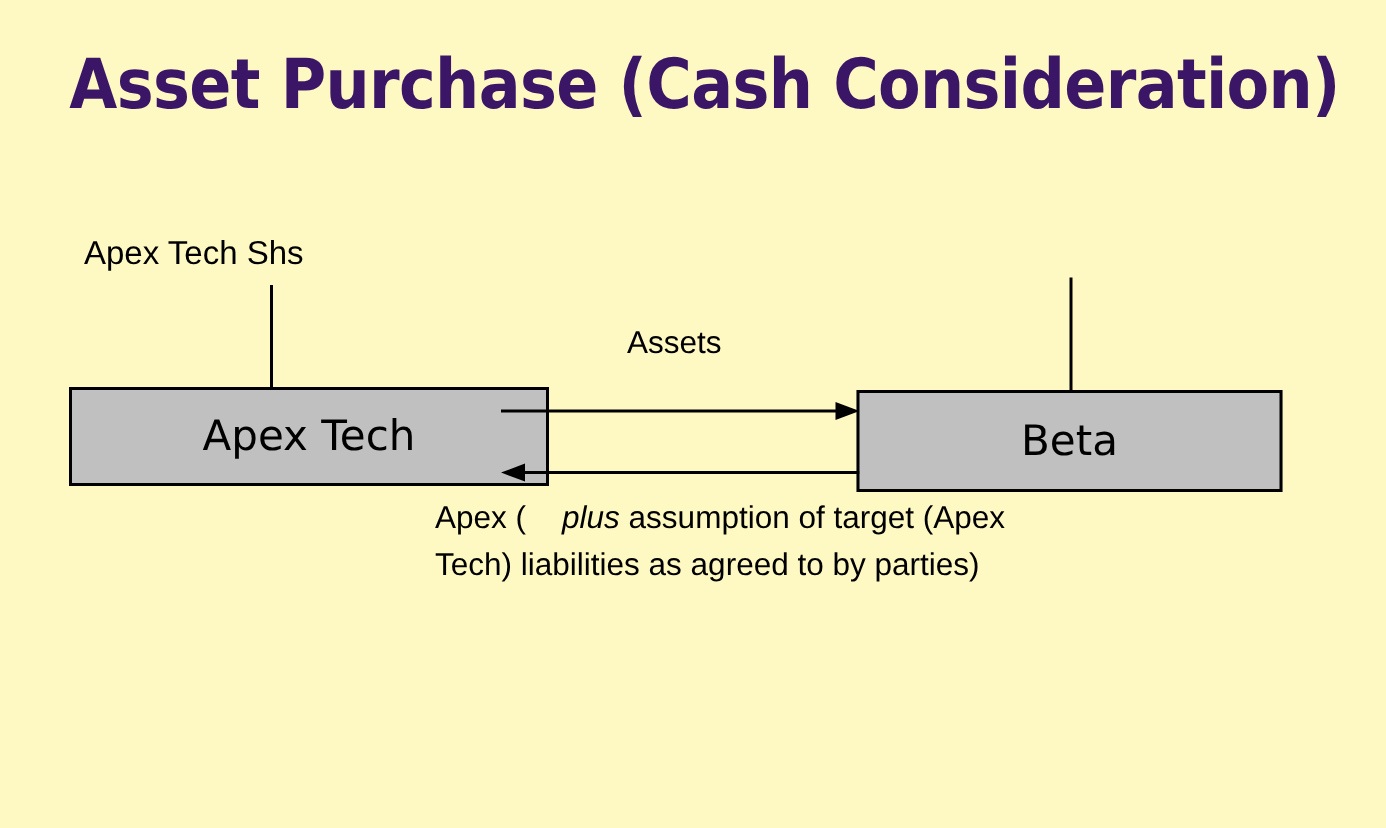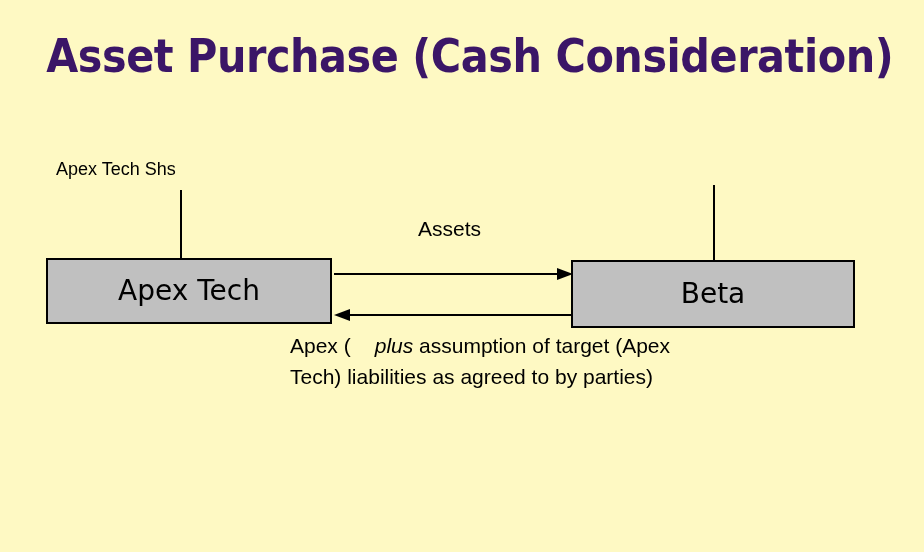--- a/index.html
+++ b/index.html
@@ -53,36 +53,36 @@
     font-family: "DejaVu Sans", sans-serif;
     font-size: 28px;
     font-weight: 400;
     color: #000000;
     line-height: 1;
     white-space: nowrap;
   }
   #box-apex {
     left: 46px;
     top: 258px;
-    width: 286px;
+    width: 320px;
     height: 66px;
   }
   #box-beta {
     left: 571px;
     top: 260px;
     width: 284px;
     height: 68px;
     justify-content: center;
   }
 
   
   .shs-label {
     position: absolute;
     font-family: "Liberation Sans", sans-serif;
-    font-size: 18px;
+    font-size: 22px;
     color: #000000;
     white-space: nowrap;
     line-height: 26px;
   }
   #label-apex-shs {
     left: 56px;
     top: 156px;
   }
   #label-beta-shs {
     left: 648px;

